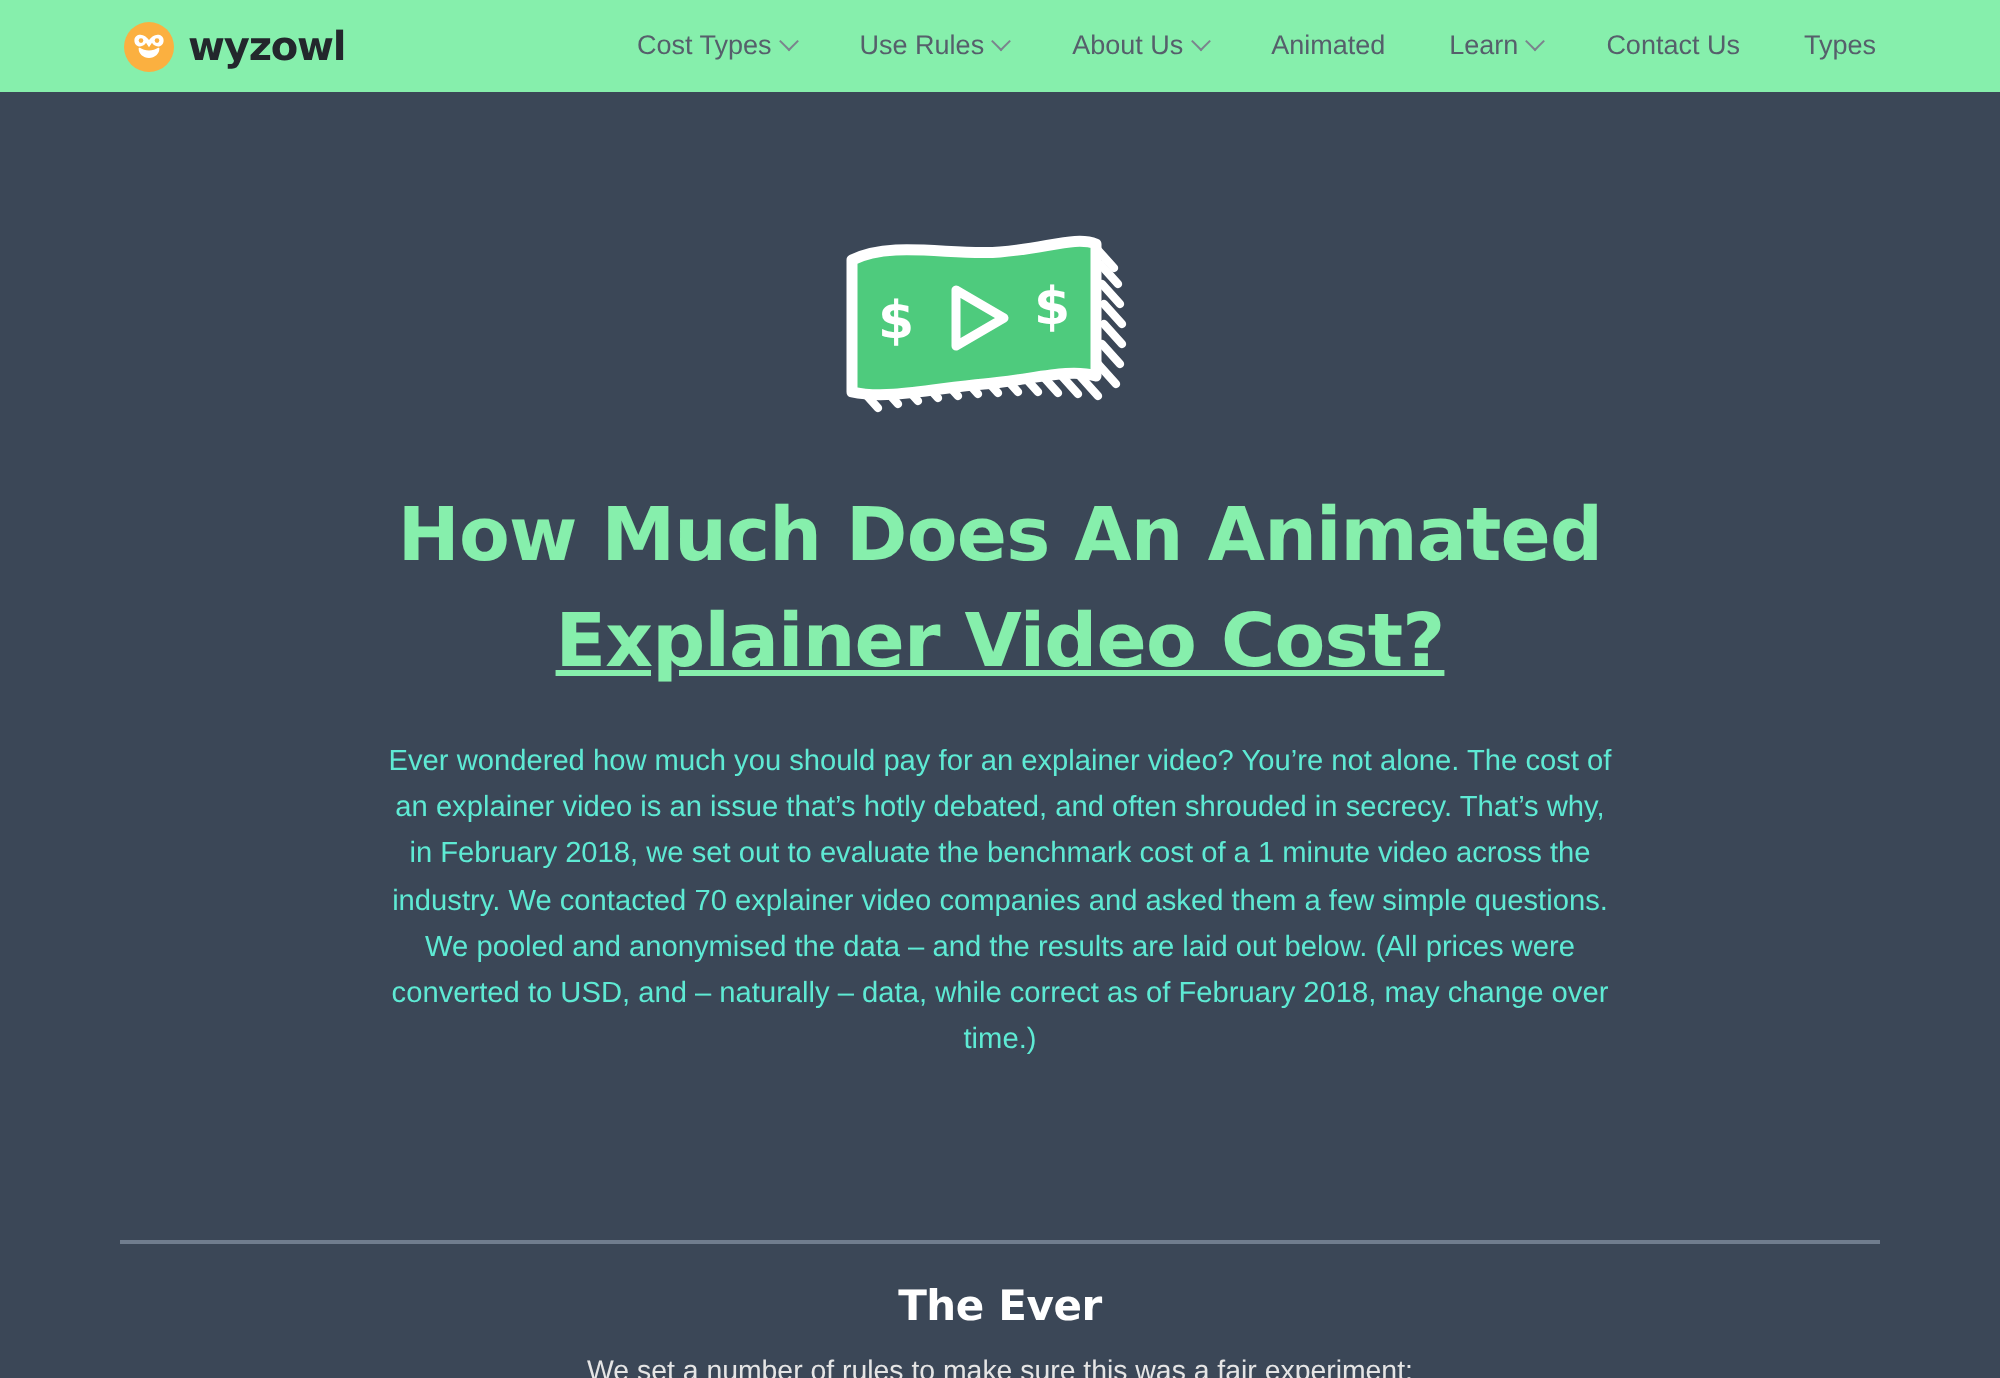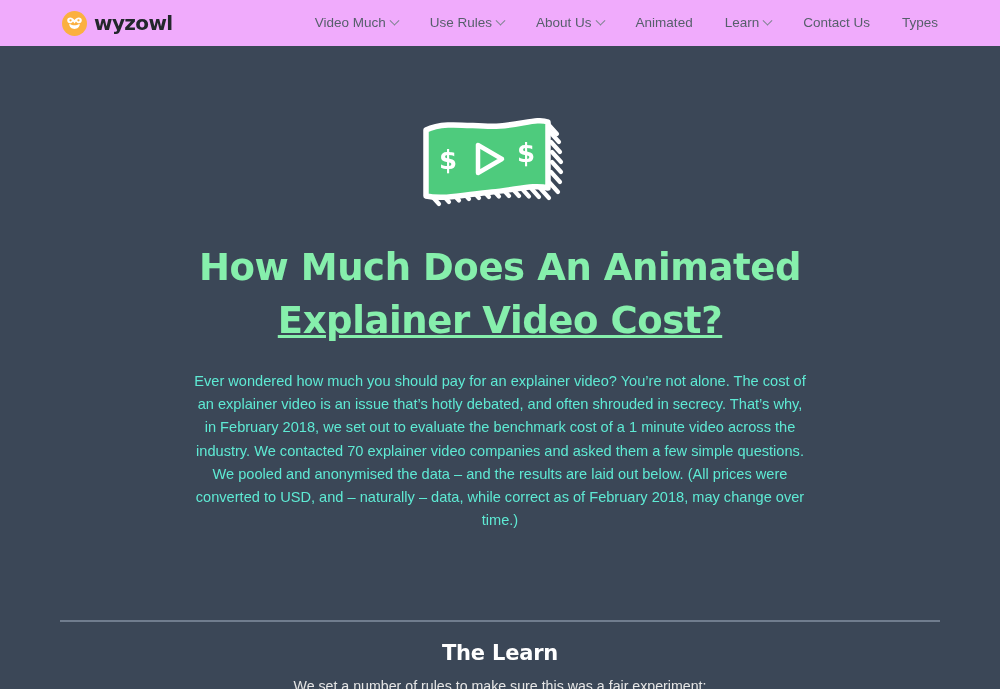--- a/index.html
+++ b/index.html
@@ -12,21 +12,21 @@
 
   body {
     background: #3b4757;
     font-family: "Liberation Sans", sans-serif;
     -webkit-font-smoothing: antialiased;
   }
 
   
   .site-header {
     height: 46px;
-    background: #f0abfc;
+    background: #86efac;
     display: flex;
     align-items: center;
     padding: 0 62px 0 62px;
     position: relative;
   }
 
   .logo {
     display: flex;
     align-items: center;
     gap: 7px;
@@ -167,21 +167,21 @@
                  C13.7 6.9 13.4 6.7 13.1 6.9 C11.9 7.7 10.2 8.2 8.5 8.2
                  C6.8 8.2 5.1 7.7 3.9 6.9 C3.6 6.7 3.3 6.9 3.3 7.3 Z" fill="#ffffff"></path>
       </svg>
     </span>
     <span class="logo-word">wyzowl</span>
   </a>
 
   <nav class="main-nav">
 
     <div class="nav-item">
-      <span>Video Much</span>
+      <span>Cost Types</span>
       <i class="chev"></i>
     </div>
 
     <div class="nav-item">
       <span>Use Rules</span>
       <i class="chev"></i>
     </div>
 
 
     <div class="nav-item">
@@ -256,17 +256,17 @@
   </h1>
 
   <p class="hero-copy">Ever wondered how much you should pay for an explainer video? You’re not alone. The cost of an explainer video is an issue that’s hotly debated, and often shrouded in secrecy. That’s why, in February 2018, we set out to evaluate the benchmark cost of a 1 minute video across the industry. We contacted 70 explainer video companies and asked them a few simple questions. We pooled and anonymised the data – and the results are laid out below. (All prices were converted to USD, and – naturally – data, while correct as of February 2018, may change over time.)</p>
 
 </section>
 
 <section class="rules-wrap">
 
   <div class="divider"></div>
 
-  <h2 class="rules-title">The Learn</h2>
+  <h2 class="rules-title">The Ever</h2>
 
   <p class="rules-line first">We set a number of rules to make sure this was a fair experiment:</p>
 
 </section>
 
 </body></html>

